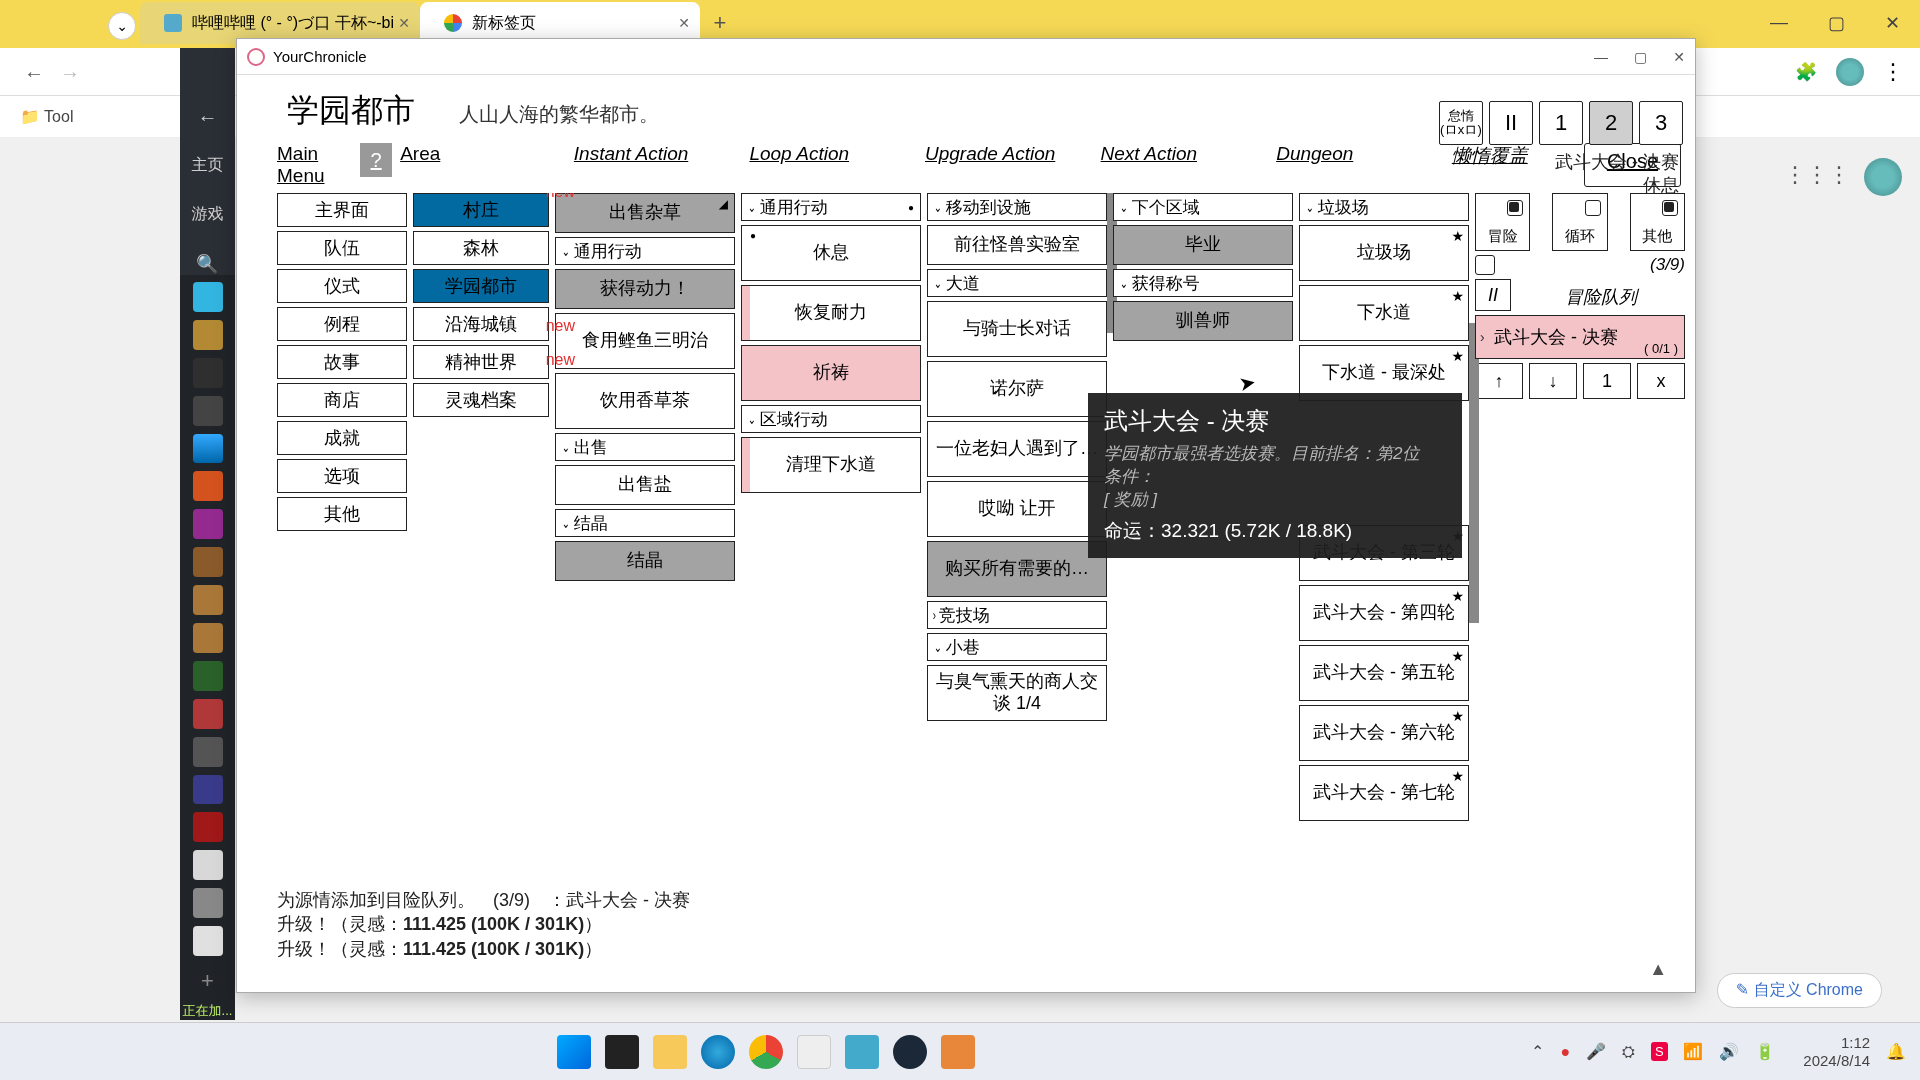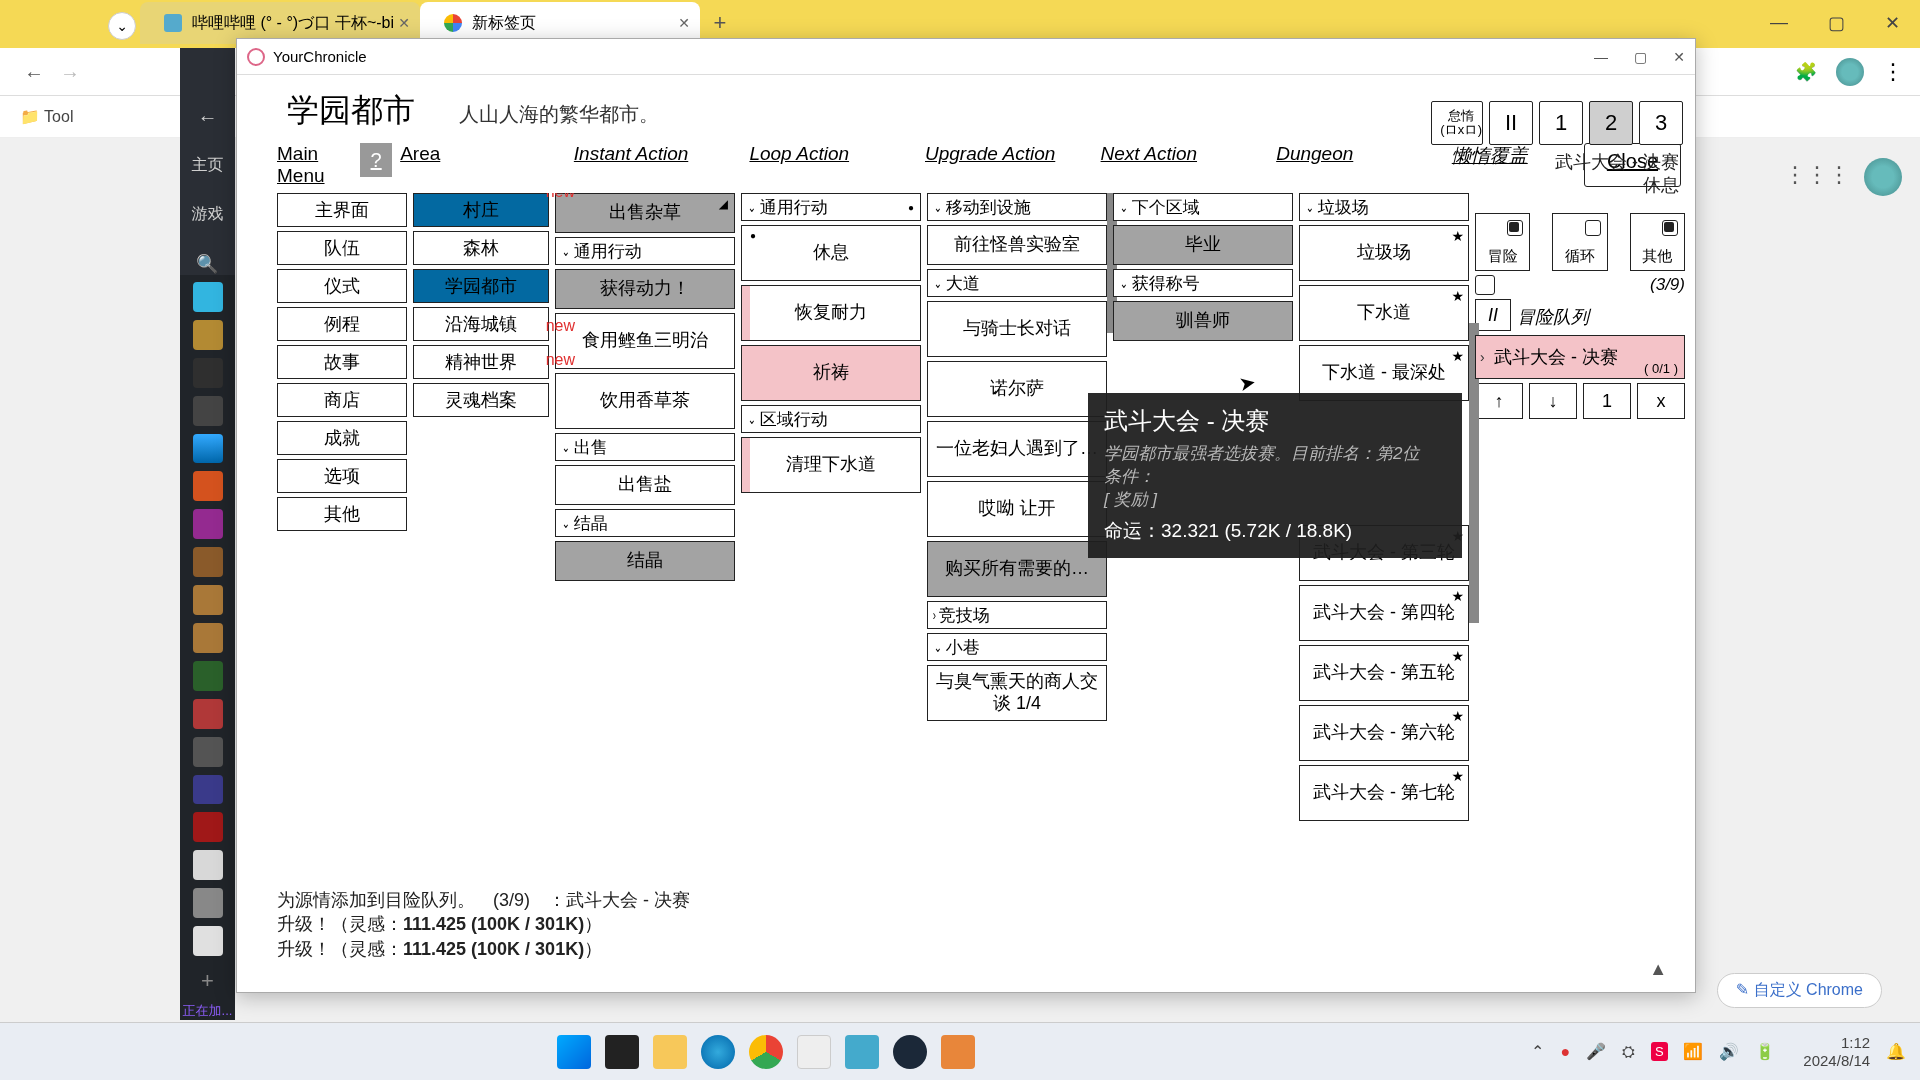--- a/index.html
+++ b/index.html
@@ -49,21 +49,21 @@
 
 
 .game-window { position: absolute; top: 38px; left: 236px; width: 1460px; height: 955px; background: #fff; border: 1px solid #aaa; box-shadow: 0 4px 20px rgba(0,0,0,0.25); z-index: 10; display: flex; flex-direction: column; }
 .game-titlebar { height: 36px; display: flex; align-items: center; padding: 0 10px; border-bottom: 1px solid #ddd; font-size: 15px; }
 .game-titlebar .icon { width: 18px; height: 18px; border: 2px solid #d68; border-radius: 50%; margin-right: 8px; }
 .game-titlebar .wbtns { margin-left: auto; display: flex; gap: 26px; font-size: 14px; color: #555; }
 
 
 .top-controls { position: absolute; top: 62px; right: 12px; display: flex; gap: 6px; align-items: center; z-index: 20; }
 .top-controls .ctl { border: 1.5px solid #222; background: #fff; min-width: 44px; height: 44px; display: flex; align-items: center; justify-content: center; font-size: 22px; font-weight: 500; border-radius: 2px; }
-.top-controls .ctl.small { min-width: 44px; flex-direction: column; font-size: 13px; line-height: 1.1; padding-left: 8px; }
+.top-controls .ctl.small { min-width: 44px; flex-direction: column; font-size: 13px; line-height: 1.1; }
 .top-controls .ctl.sel { background: #cfcfcf; }
 .status-line { position: absolute; top: 112px; right: 16px; text-align: right; font-size: 18px; color: #222; line-height: 1.3; z-index: 20; }
 
 
 .loc-header { padding: 14px 36px 0 50px; display: flex; align-items: baseline; gap: 44px; }
 .loc-header .title { font-size: 32px; font-weight: 400; }
 .loc-header .desc { font-size: 20px; color: #333; }
 
 
 .col-headers { display: flex; padding: 10px 0 6px 40px; font-size: 19px; font-style: italic; }
@@ -100,28 +100,28 @@
 .abtn .dot { position: absolute; top: 3px; right: 6px; font-size: 12px; }
 .abtn .leftbar { position: absolute; left: 0; top: 0; bottom: 0; width: 8px; background: #f4c3c8; }
 .abtn .star { position: absolute; top: 2px; right: 4px; font-size: 14px; }
 
 .new-tag { position: absolute; color: #e03030; font-size: 16px; font-weight: 500; z-index: 5; }
 
 
 .scroll-thumb { width: 10px; background: #888; position: absolute; }
 
 
-.lazy-row1 { display: flex; gap: 22px; margin-top: 20px; }
+.lazy-row1 { display: flex; gap: 22px; }
 .lazy-box { border: 1.5px solid #222; flex: 1; height: 58px; display: flex; flex-direction: column; align-items: center; justify-content: flex-end; padding-bottom: 4px; font-size: 15px; position: relative; }
 .lazy-box .chk { width: 16px; height: 16px; border: 1.5px solid #222; position: absolute; top: 6px; right: 6px; border-radius: 3px; }
 .lazy-box .chk.on::after { content: ""; width: 10px; height: 10px; background: #222; border-radius: 2px; position: absolute; top: 1px; left: 1px; }
 .lazy-mini { width: 20px; height: 20px; border: 1.5px solid #222; border-radius: 3px; }
 .queue-head { display:flex; gap:6px; align-items:center;font-style:italic; }
 .queue-cnt { margin-left: auto; font-size: 17px; }
-.queue-title { text-align: left; font-size: 18px; margin-top: 4px; }
+.queue-title { text-align: center; font-size: 18px; margin-top: 4px; }
 .queue-item { border: 1.5px solid #222; height: 44px; display: flex; align-items: center; padding-left: 18px; font-size: 18px; position: relative; background: #f4c3c8; }
 .queue-item .arrow { position: absolute; left: 4px; font-size: 14px; color: #333; }
 .queue-item .frac { position: absolute; right: 6px; bottom: 2px; font-size: 13px; }
 .queue-ctrls { display: flex; gap: 6px; }
 .queue-ctrls .qb { border: 1.5px solid #222; flex: 1; height: 36px; display: flex; align-items: center; justify-content: center; font-size: 18px; }
 
 
 .tooltip { position: absolute; left: 851px; top: 354px; width: 374px; background: rgba(30,30,30,0.94); color: #ddd; padding: 12px 16px 14px; font-size: 18px; z-index: 50; }
 .tooltip .tt-title { font-size: 24px; color: #fff; margin-bottom: 6px; }
 .tooltip .it { font-style: italic; color: #b8b8b8; font-size: 17px; line-height: 1.35; }
@@ -205,21 +205,21 @@
   <div class="sq c9"></div>
   <div class="sq c10"></div>
   <div class="sq c11"></div>
   <div class="sq c12"></div>
   <div class="sq c13"></div>
   <div class="sq c14"></div>
   <div class="sq c15"></div>
   <div class="sq c16"></div>
   <div class="sq c17"></div>
   <div class="plus">+</div>
-  <div style="color:#8b5cf6;font-size:13px;">正在加...</div>
+  <div style="color:#bef264;font-size:13px;">正在加...</div>
 </div>
 
 <div class="game-window">
   <div class="game-titlebar">
     <div class="icon"></div>
     <span>YourChronicle</span>
     <div class="wbtns">
       <span>—</span>
       <span>▢</span>
       <span>✕</span>

